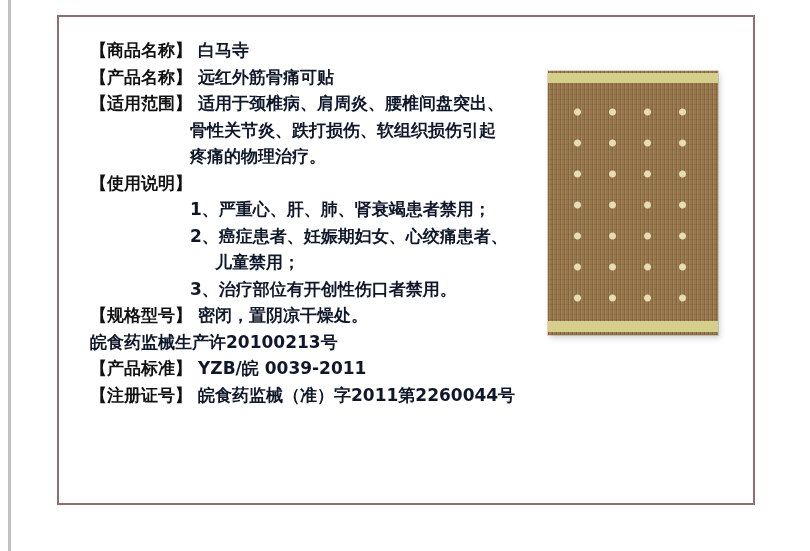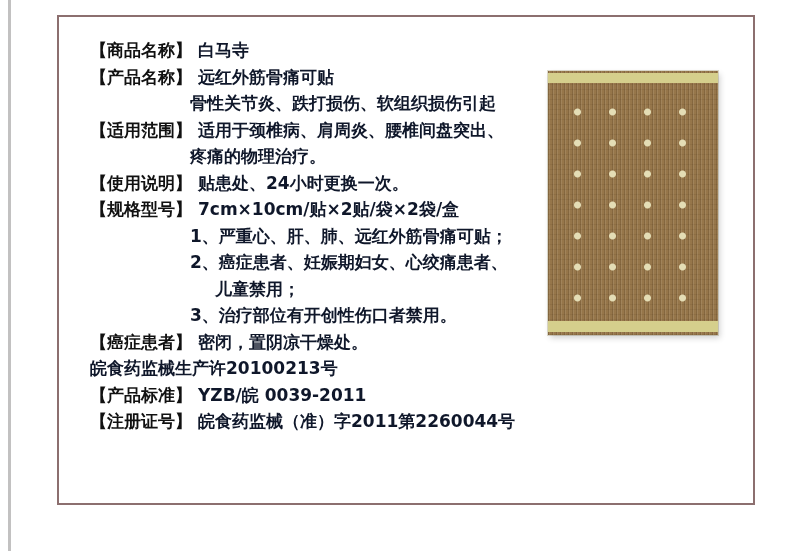--- a/index.html
+++ b/index.html
@@ -83,62 +83,57 @@
     <div class="line">
       <span class="lbl">【商品名称】</span>
       <span class="val">白马寺</span>
     </div>
 
     <div class="line">
       <span class="lbl">【产品名称】</span>
       <span class="val">远红外筋骨痛可贴</span>
     </div>
 
-    <div class="line cont">
-      <span class="val">骨性关节炎、跌打损伤、软组织损伤引起</span>
-    </div>
     <div class="line">
       <span class="lbl">【适用范围】</span>
       <span class="val">适用于颈椎病、肩周炎、腰椎间盘突出、</span>
+    </div>
+    <div class="line cont">
+      <span class="val">骨性关节炎、跌打损伤、软组织损伤引起</span>
     </div>
     <div class="line cont">
       <span class="val">疼痛的物理治疗。</span>
     </div>
 
     <div class="line">
       <span class="lbl">【使用说明】</span>
-      <span class="val">贴患处、24小时更换一次。</span>
     </div>
 
-    <div class="line">
-      <span class="lbl">【规格型号】</span>
-      <span class="val">7cm×10cm/贴×2贴/袋×2袋/盒</span>
-    </div>
 
 
     <div class="line num-line">
       <span class="val">1、</span>
-      <span class="val">严重心、肝、肺、远红外筋骨痛可贴；</span>
+      <span class="val">严重心、肝、肺、肾衰竭患者禁用；</span>
     </div>
 
     <div class="line num-line">
       <span class="val">2、</span>
       <span class="val">癌症患者、妊娠期妇女、心绞痛患者、</span>
     </div>
     <div class="line num-cont">
       <span class="val">儿童禁用；</span>
     </div>
 
     <div class="line num-line">
       <span class="val">3、</span>
       <span class="val">治疗部位有开创性伤口者禁用。</span>
     </div>
 
     <div class="line">
-      <span class="lbl">【癌症患者】</span>
+      <span class="lbl">【规格型号】</span>
       <span class="val">密闭，置阴凉干燥处。</span>
     </div>
 
 
     <div class="line">
       <span class="val">皖食药监械生产许20100213号</span>
     </div>
 
     <div class="line">
       <span class="lbl">【产品标准】</span>

